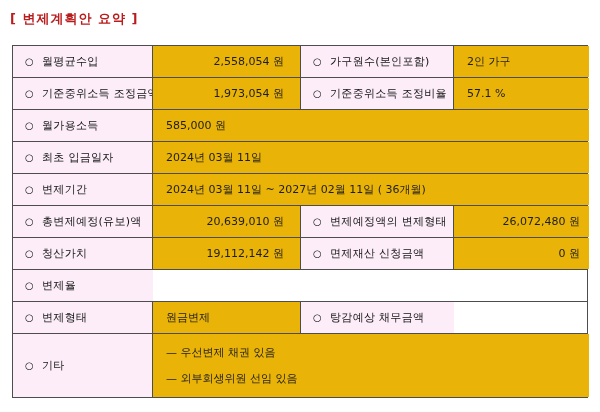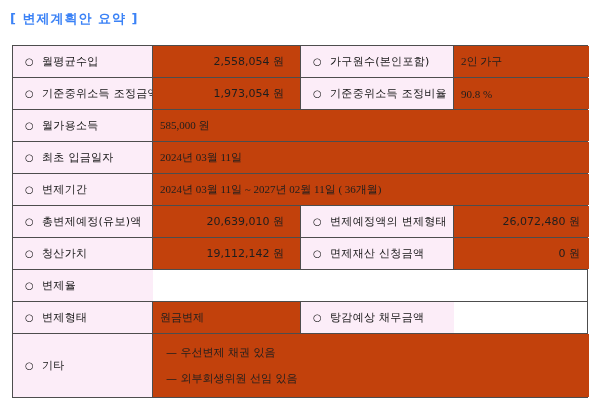--- a/index.html
+++ b/index.html
@@ -17,21 +17,21 @@
     width: 600px;
     height: 412px;
     overflow: hidden;
   }
   .doc-title {
     position: absolute;
     left: 10px;
     top: 10px;
     font-size: 13px;
     font-weight: bold;
-    color: #3b82f6;
+    color: #b91c1c;
     letter-spacing: 1px;
     white-space: pre;
   }
   .summary-table {
     position: absolute;
     left: 12px;
     top: 45px;
     width: 576px;
     border: 1px solid #4d4d4d;
     box-sizing: border-box;
@@ -55,29 +55,29 @@
     white-space: nowrap;
   }
   .td:last-child { border-right: none; }
   .label {
     background: #fcedf8;
     padding-left: 12px;
     color: #141414;
     letter-spacing: 0.3px;
   }
   .value {
-    background: #c2410c;
+    background: #eab308;
     color: #1e1e1e;
   }
   .c1 { width: 140px; flex: 0 0 140px; }
   .v1 { width: 148px; flex: 0 0 148px; }
   .c2 { width: 153px; flex: 0 0 153px; }
   .v2 { width: 135px; flex: 0 0 135px; }
   .vspan { width: 436px; flex: 0 0 436px; }
-  .left  { justify-content: flex-start; padding-left: 7px; font-family: Liberation Serif, serif; }
+  .left  { justify-content: flex-start; padding-left: 13px; }
   .right { justify-content: flex-end; }
   .v1.right { padding-right: 16px; }
   .v2.right { padding-right: 9px; }
   .marker {
     font-size: 10px;
     margin-right: 8px;
     color: #141414;
     flex: 0 0 auto;
   }
   .etc-lines {
@@ -114,21 +114,21 @@
     <div class="tr">
       <div class="td label c1">
         <span class="marker">○</span>
         <span>기준중위소득 조정금액</span>
       </div>
       <div class="td value v1 right">1,973,054 원</div>
       <div class="td label c2">
         <span class="marker">○</span>
         <span>기준중위소득 조정비율</span>
       </div>
-      <div class="td value v2 left">90.8 %</div>
+      <div class="td value v2 left">57.1 %</div>
     </div>
 
     <div class="tr">
       <div class="td label c1">
         <span class="marker">○</span>
         <span>월가용소득</span>
       </div>
       <div class="td value vspan left">585,000 원</div>
     </div>
 

